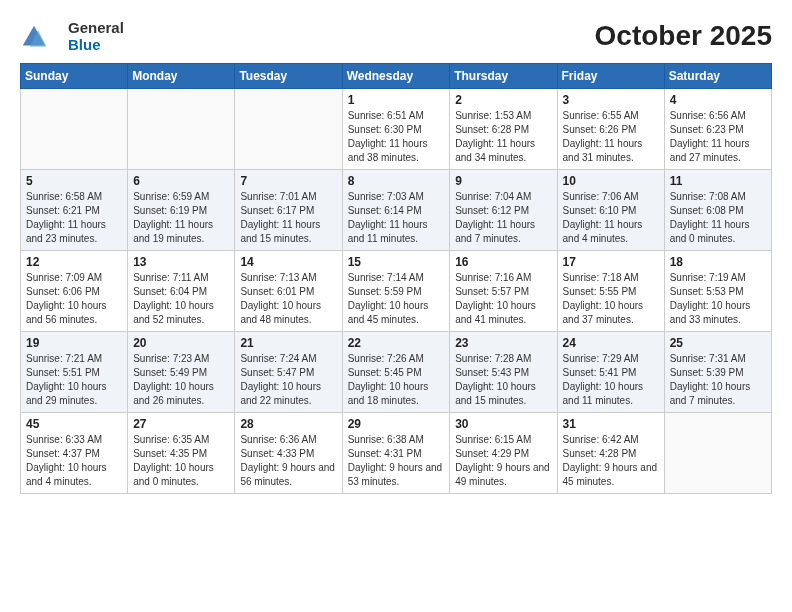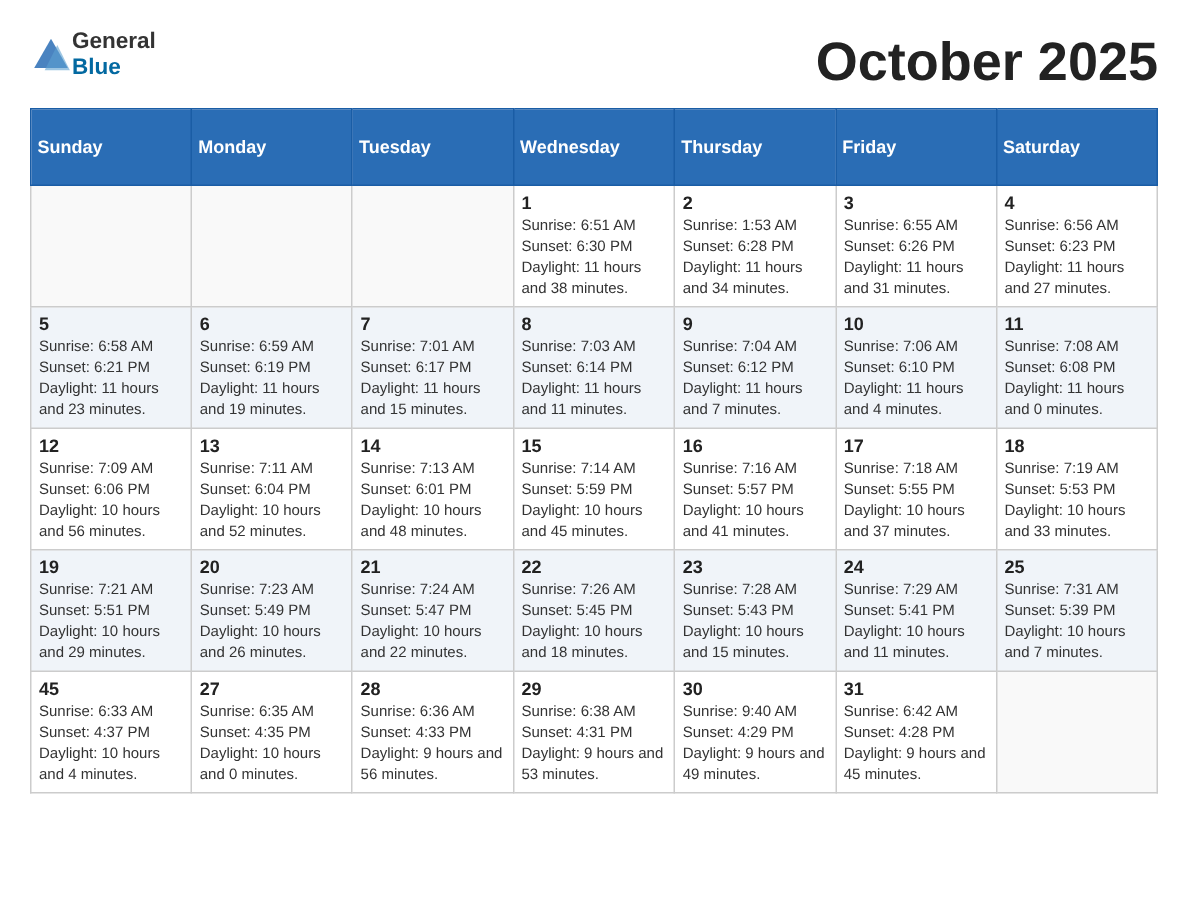--- a/index.html
+++ b/index.html
@@ -12,21 +12,21 @@
     }
     .header {
       display: flex;
       justify-content: space-between;
       align-items: flex-start;
       margin-bottom: 10px;
     }
     .logo {
       display: flex;
       align-items: center;
-      gap: 0;
+      gap: 20px;
     }
     .logo-text {
       display: flex;
       flex-direction: column;
       line-height: 1.1;
     }
     .logo-general {
       font-size: 15px;
       font-weight: bold;
       color: #333;
@@ -37,39 +37,39 @@
       color: #0369a1;
     }
     .logo-icon {
       width: 28px;
       height: 28px;
     }
     .title-block {
       text-align: right;
     }
     .month-title {
-      font-size: 36px;
+      font-size: 28px;
       font-weight: bold;
       color: #222;
     }
     .location {
       font-size: 14px;
       color: #444;
     }
     .calendar {
       width: 100%;
       border-collapse: collapse;
       border: 1px solid #ccc;
     }
     .calendar th {
       background: #2a6db5;
       color: #fff;
       font-size: 12px;
       font-weight: bold;
-      padding: 18px 4px;
+      padding: 5px 4px;
       text-align: left;
       border: 1px solid #1a5da5;
     }
     .calendar td {
       vertical-align: top;
       border: 1px solid #ccc;
       padding: 4px 5px;
       width: 108px;
       min-height: 80px;
       font-size: 10px;
@@ -339,21 +339,21 @@
         </td>
         <td>
           <span class="day-number">29</span>
           <div class="day-info">Sunrise: 6:38 AM
 Sunset: 4:31 PM
 Daylight: 9 hours
 and 53 minutes.</div>
         </td>
         <td>
           <span class="day-number">30</span>
-          <div class="day-info">Sunrise: 9:40 AM
+          <div class="day-info">Sunrise: 6:15 AM
 Sunset: 4:29 PM
 Daylight: 9 hours
 and 49 minutes.</div>
         </td>
         <td>
           <span class="day-number">31</span>
           <div class="day-info">Sunrise: 6:42 AM
 Sunset: 4:28 PM
 Daylight: 9 hours
 and 45 minutes.</div>

